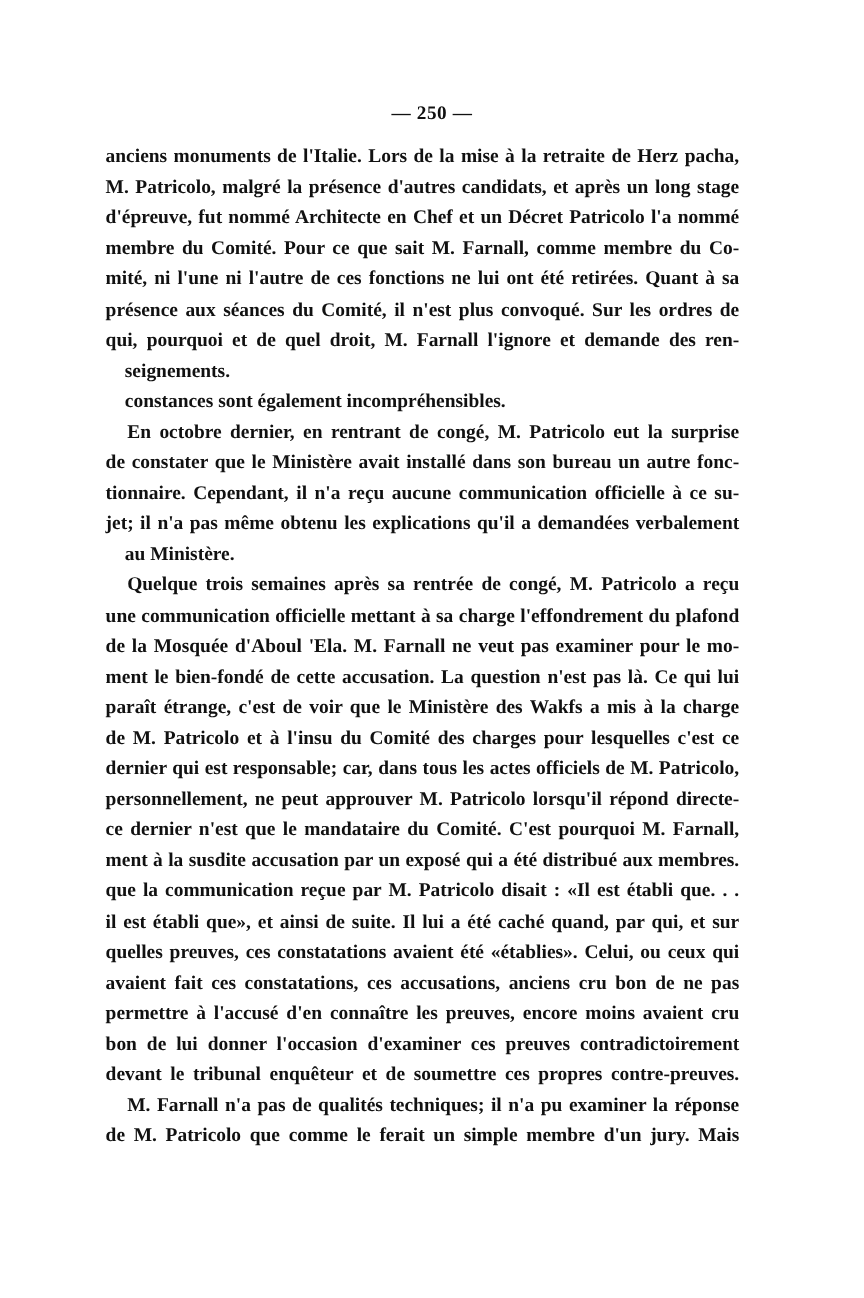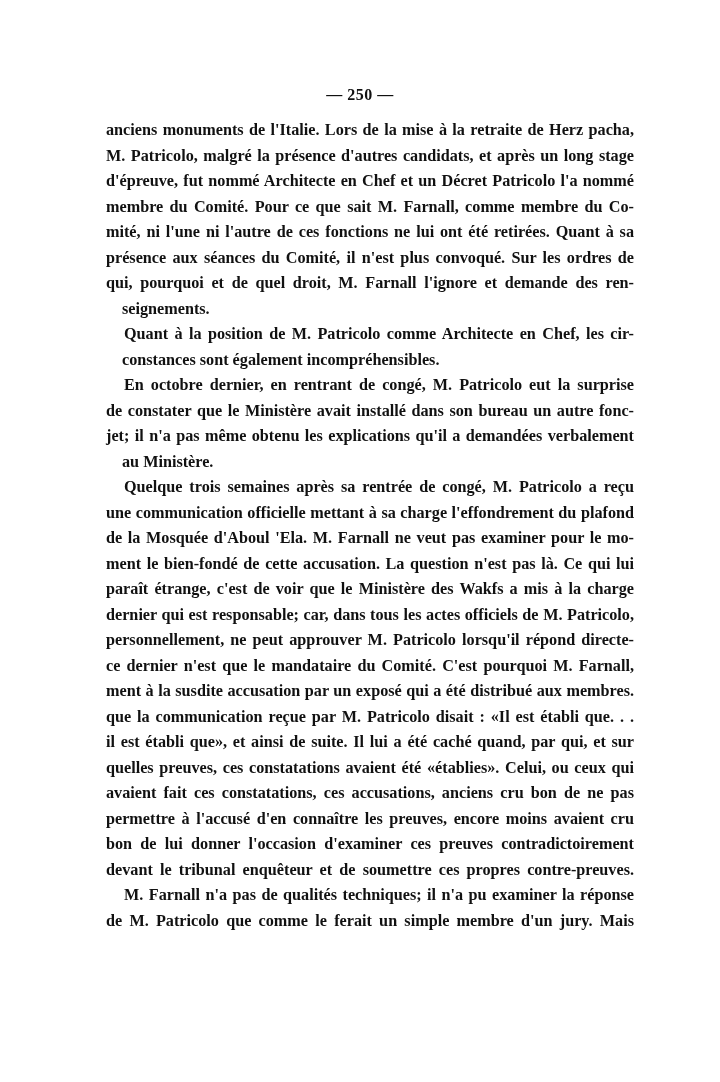--- a/index.html
+++ b/index.html
@@ -5,21 +5,21 @@
   html, body { margin:0; padding:0; }
   body {
     width:720px; height:1082px; background:#ffffff; position:relative; overflow:hidden;
     font-family: "Liberation Serif", "DejaVu Serif", serif; color:#111;
   }
   .page-number {
     position:absolute; top:86px; left:0; width:720px; text-align:center;
     font-size:16px; font-weight:bold; letter-spacing:0.5px;
   }
   .body-text {
-    position:absolute; top:118px; left:106px; width:528px;font-family:Liberation Serif, serif;
+    position:absolute; top:118px; left:88px; width:528px;font-family:Liberation Serif, serif;
   }
   .line {
     display:block; height:25.5px; line-height:25.5px; font-size:16.2px; font-weight:bold;
     white-space:nowrap; text-align:justify; text-align-last:justify;
     transform-origin:left center;
   }
   .line.last { text-align-last:left;margin-left:16px; }
   .line.indent { padding-left:18px; }
 </style>
 </head>
@@ -29,31 +29,32 @@
 
 <div class="body-text" id="body-text">
     <span class="line">anciens monuments de l'Italie. Lors de la mise à la retraite de Herz pacha,</span>
     <span class="line">M. Patricolo, malgré la présence d'autres candidats, et après un long stage</span>
     <span class="line">d'épreuve, fut nommé Architecte en Chef et un Décret Patricolo l'a nommé</span>
     <span class="line">membre du Comité. Pour ce que sait M. Farnall, comme membre du Co-</span>
     <span class="line">mité, ni l'une ni l'autre de ces fonctions ne lui ont été retirées. Quant à sa</span>
     <span class="line">présence aux séances du Comité, il n'est plus convoqué. Sur les ordres de</span>
     <span class="line">qui, pourquoi et de quel droit, M. Farnall l'ignore et demande des ren-</span>
     <span class="line last">seignements.</span>
-    <span class="line indent">Quant à la position de M. Patricolo comme Architecte en Chef, les cir-</span>
     <span class="line last">constances sont également incompréhensibles.</span>
     <span class="line indent">En octobre dernier, en rentrant de congé, M. Patricolo eut la surprise</span>
     <span class="line">de constater que le Ministère avait installé dans son bureau un autre fonc-</span>
+    <span class="line">tionnaire. Cependant, il n'a reçu aucune communication officielle à ce su-</span>
     <span class="line">jet; il n'a pas même obtenu les explications qu'il a demandées verbalement</span>
     <span class="line last">au Ministère.</span>
     <span class="line indent">Quelque trois semaines après sa rentrée de congé, M. Patricolo a reçu</span>
     <span class="line">une communication officielle mettant à sa charge l'effondrement du plafond</span>
     <span class="line">de la Mosquée d'Aboul 'Ela. M. Farnall ne veut pas examiner pour le mo-</span>
     <span class="line">ment le bien-fondé de cette accusation. La question n'est pas là. Ce qui lui</span>
     <span class="line">paraît étrange, c'est de voir que le Ministère des Wakfs a mis à la charge</span>
+    <span class="line">de M. Patricolo et à l'insu du Comité des charges pour lesquelles c'est ce</span>
     <span class="line">dernier qui est responsable; car, dans tous les actes officiels de M. Patricolo,</span>
     <span class="line">personnellement, ne peut approuver M. Patricolo lorsqu'il répond directe-</span>
     <span class="line">ce dernier n'est que le mandataire du Comité. C'est pourquoi M. Farnall,</span>
     <span class="line">ment à la susdite accusation par un exposé qui a été distribué aux membres.</span>
     <span class="line">que la communication reçue par M. Patricolo disait : «Il est établi que. . .</span>
     <span class="line">il est établi que», et ainsi de suite. Il lui a été caché quand, par qui, et sur</span>
     <span class="line">quelles preuves, ces constatations avaient été «établies». Celui, ou ceux qui</span>
     <span class="line">avaient fait ces constatations, ces accusations, anciens cru bon de ne pas</span>
     <span class="line">permettre à l'accusé d'en connaître les preuves, encore moins avaient cru</span>
     <span class="line">bon de lui donner l'occasion d'examiner ces preuves contradictoirement</span>

